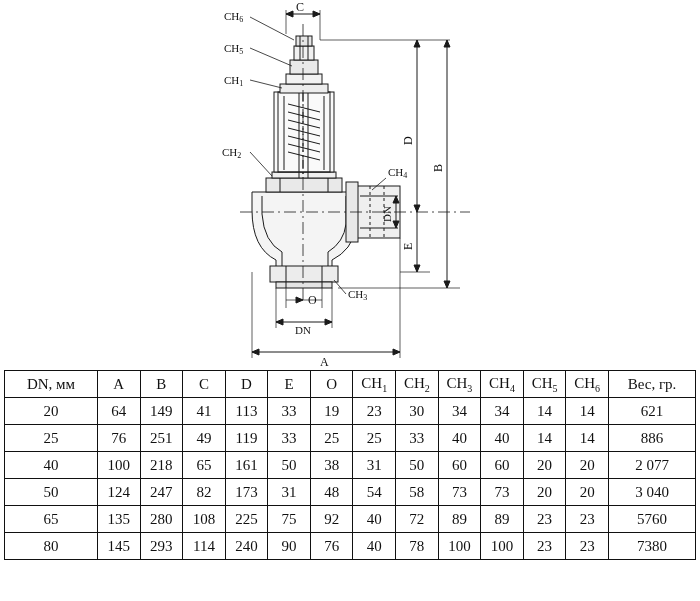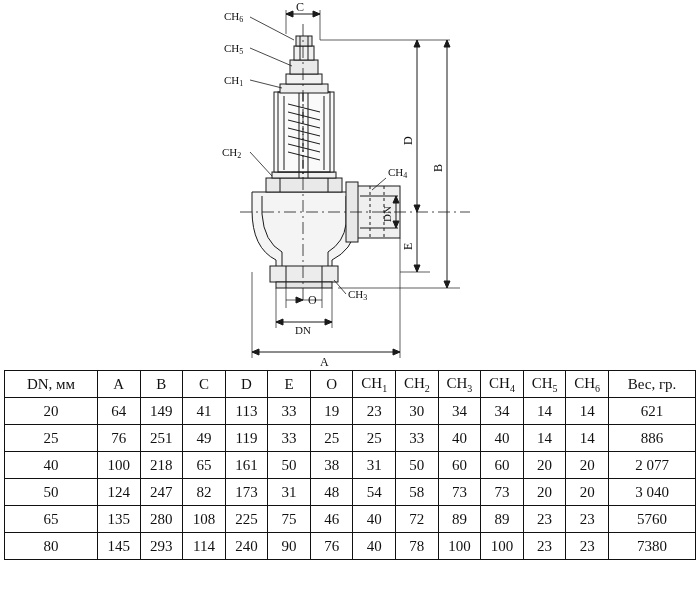--- a/index.html
+++ b/index.html
@@ -226,21 +226,21 @@
             <td>20</td>
             <td>3 040</td>
           </tr>
           <tr>
             <td>65</td>
             <td>135</td>
             <td>280</td>
             <td>108</td>
             <td>225</td>
             <td>75</td>
-            <td>46</td>
+            <td>92</td>
             <td>40</td>
             <td>72</td>
             <td>89</td>
             <td>89</td>
             <td>23</td>
             <td>23</td>
             <td>5760</td>
           </tr>
           <tr>
             <td>80</td>

